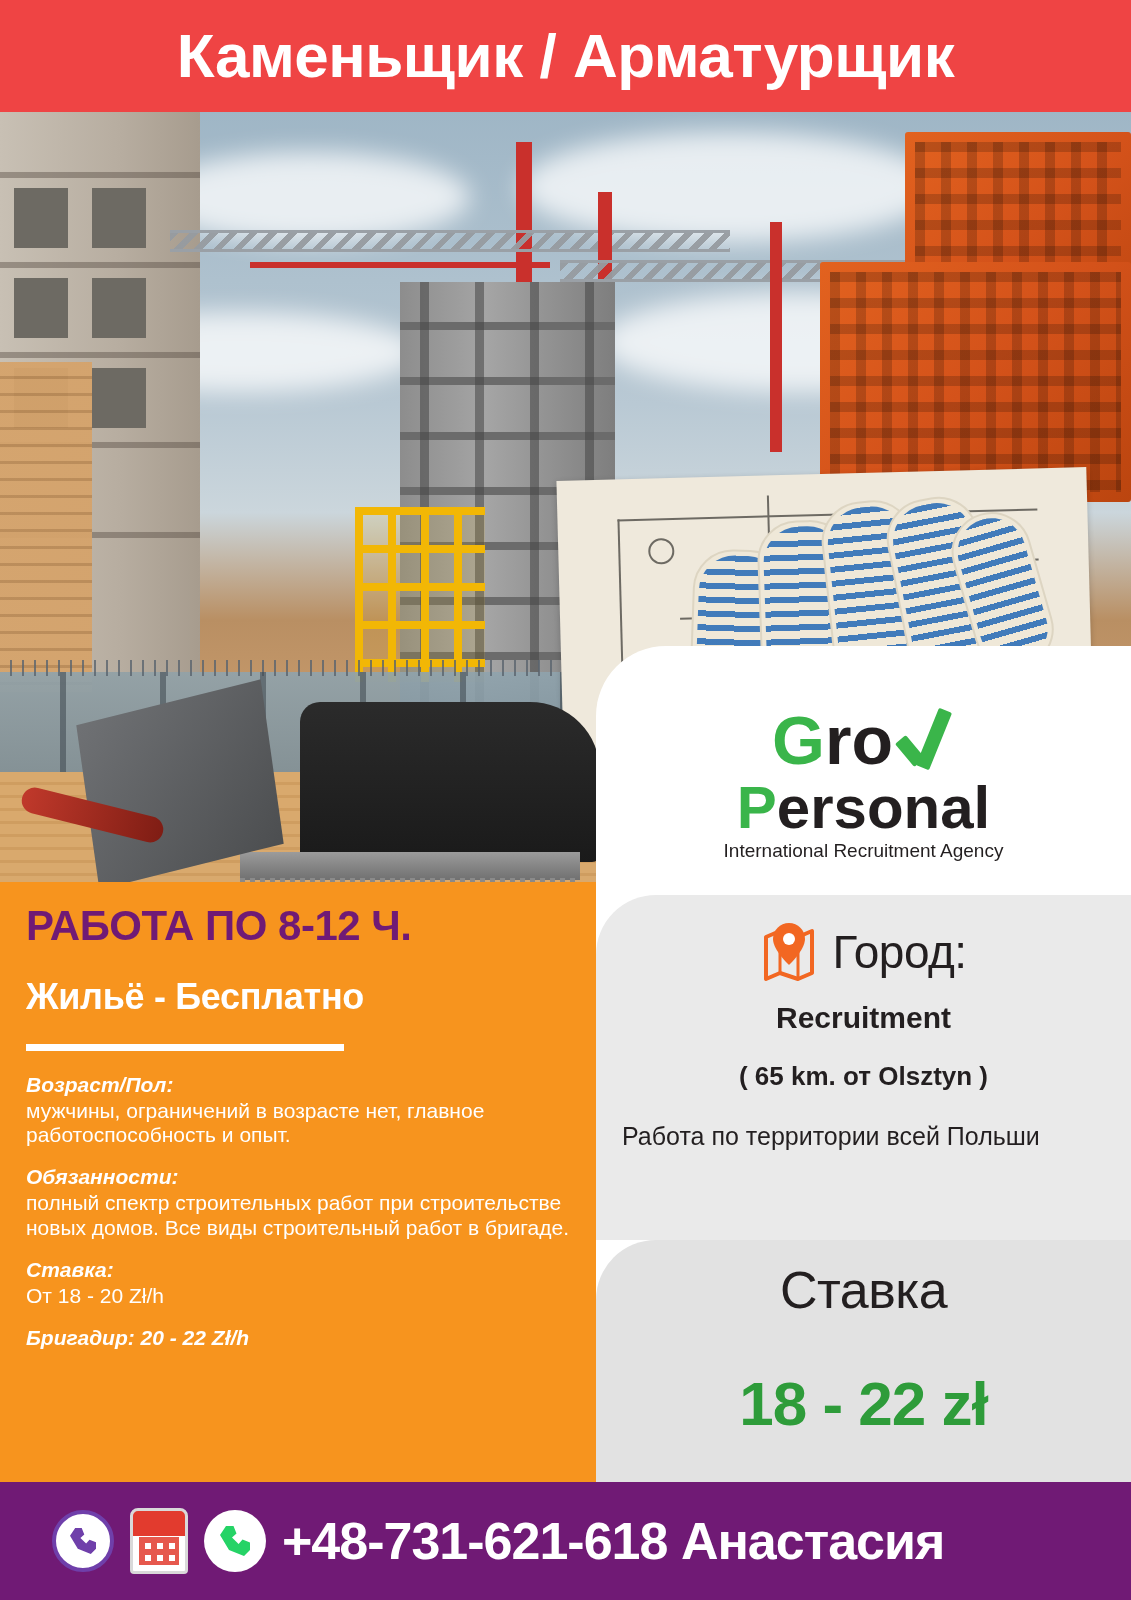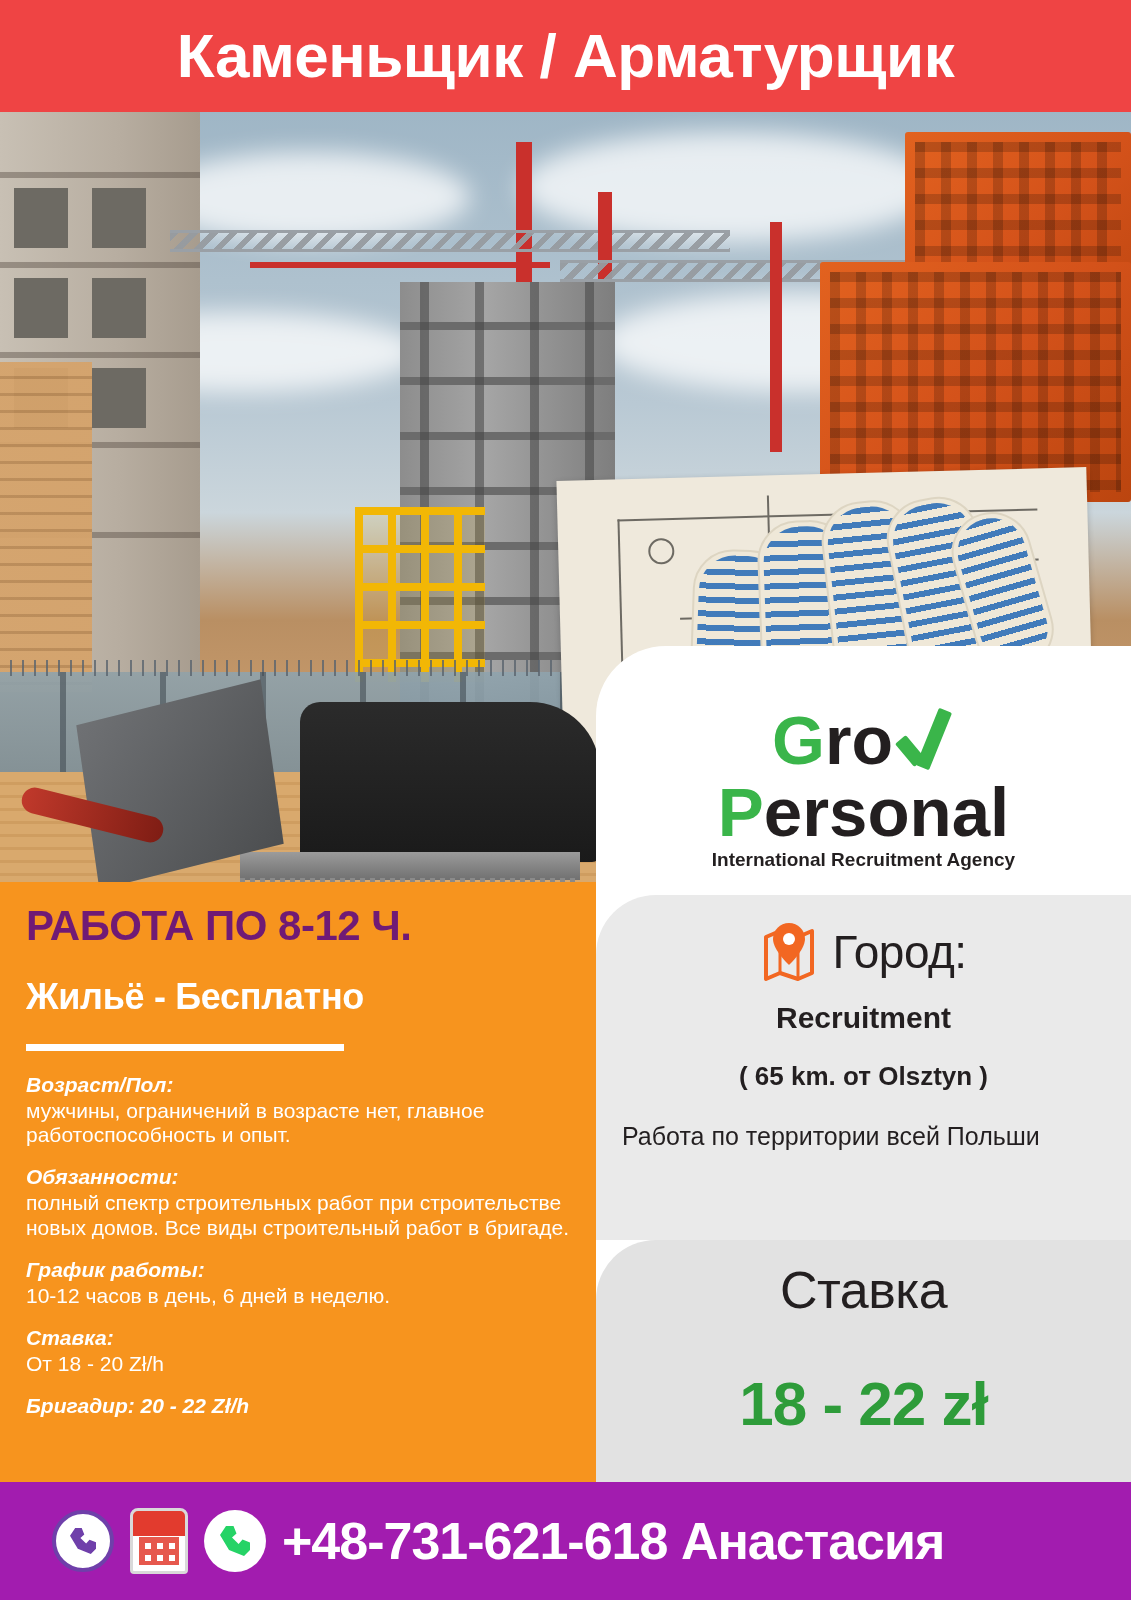--- a/index.html
+++ b/index.html
@@ -273,26 +273,26 @@
   .check {
     display: inline-block; width: 62px; height: 56px; position: relative;
     vertical-align: -4px;
   }
   .check::before, .check::after {
     content: ""; position: absolute; background: #3ab54a; border-radius: 2px;
   }
   .check::before { width: 14px; height: 30px; left: 10px; top: 24px; transform: rotate(-40deg); }
   .check::after  { width: 14px; height: 62px; left: 34px; top: -4px; transform: rotate(22deg); }
   .logo-line2 {
-    font-size: 69px; font-weight: bold; line-height: 1; margin-top: 4px;
+    font-size: 60px; font-weight: bold; line-height: 1; margin-top: 4px;
   }
   .logo-line2 .p { color: #3ab54a; }
   .logo-line2 .rest { color: #231f20; }
   .logo-sub {
-    font-size: 19px; font-weight: bold; color: #231f20; margin-top: 2px;
+    font-size: 19px; font-weight: normal; color: #231f20; margin-top: 2px;
   }
 
   .gray-block {
     position: absolute; left: 0; top: 249px;
     width: 535px; height: 345px;
     background: #eaeaea;
     border-top-left-radius: 60px;
     padding: 26px 26px 0 26px;
   }
   .city-row {
@@ -325,21 +325,21 @@
   .rate-title { font-size: 52px; color: #231f20; letter-spacing: -0.5px; }
   .rate-value {
     font-size: 62px; font-weight: bold; color: #2e9c3a; margin-top: 48px;
     letter-spacing: -1px;
   }
 
   
   .footer {
     position: absolute; left: 0; top: 1482px;
     width: 1131px; height: 118px;
-    background: #a21caf;
+    background: #701a75;
     display: flex; align-items: center; padding-left: 52px; gap: 16px;
   }
   .ic { position: relative; flex: 0 0 auto; }
   .ic-viber {
     width: 62px; height: 62px; border-radius: 50%;
     background: #ffffff; border: 4px solid #6f3faa;
     display: flex; align-items: center; justify-content: center;
   }
   .ic-viber .handset {
     width: 26px; height: 26px; background: #6f3faa;
@@ -487,24 +487,20 @@
 
     <div class="blk">
       <div class="lbl">Возраст/Пол:</div>
       <div class="txt">мужчины, ограничений в возрасте нет, главное работоспособность и опыт.</div>
     </div>
     <div class="blk">
       <div class="lbl">Обязанности:</div>
       <div class="txt">полный спектр строительных работ при строительстве новых домов. Все виды строительный работ в бригаде.</div>
     </div>
     <div class="blk">
-      <div class="lbl">График работы:</div>
-      <div class="txt">10-12 часов в день, 6 дней в неделю.</div>
-    </div>
-    <div class="blk">
       <div class="lbl">Ставка:</div>
       <div class="txt">От 18 - 20 Zł/h</div>
     </div>
     <div class="brigadier">Бригадир: 20 - 22 Zł/h</div>
   </div>
 
   <div class="right-card">
 
     <div class="logo-wrap">
       <div class="logo-line1">

